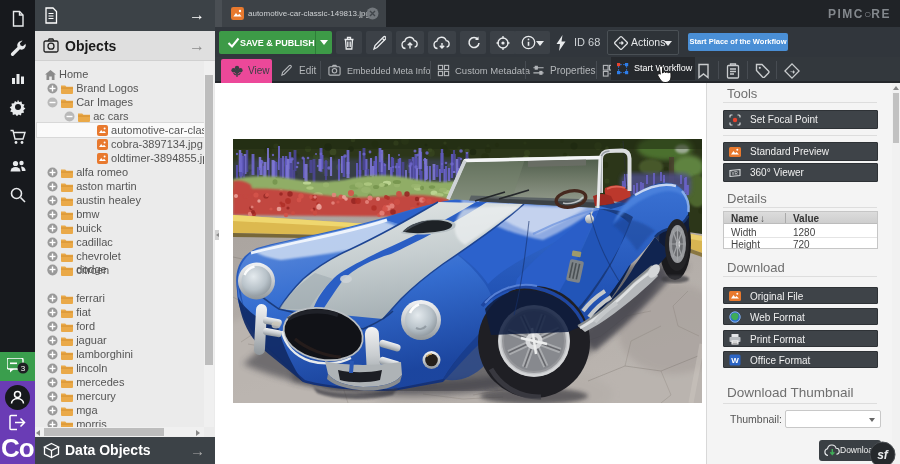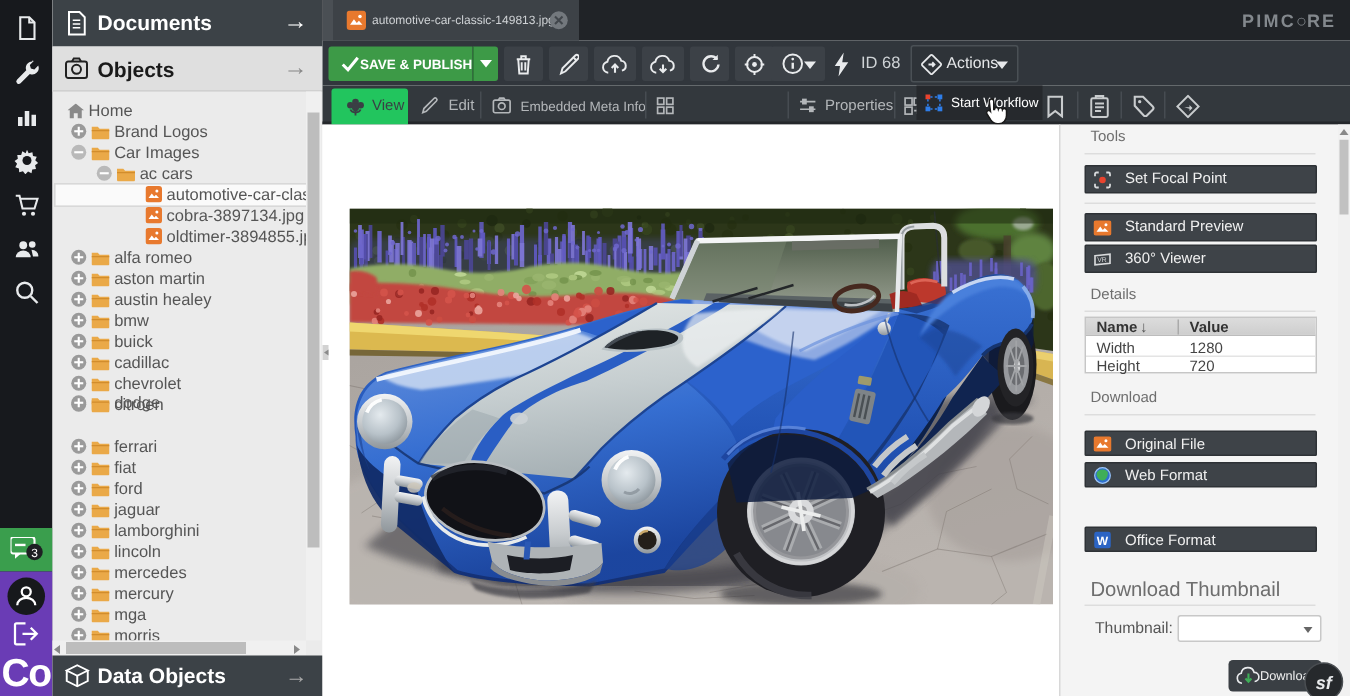--- a/index.html
+++ b/index.html
@@ -34,21 +34,21 @@
   #tabstrip{left:215px;top:57px;width:685px;height:26px;background:#33383d;border-bottom:2px solid #24272b;}
   #sliver{left:215px;top:0;width:7px;height:27px;background:#4a4f54;}
   .tbtn{position:absolute;top:4px;height:22px;background:#3c4147;border-radius:2px;color:#e9ebed;}
   .tab{position:absolute;top:59px;height:24px;color:#b4b7ba;font-size:10px;line-height:24px;white-space:nowrap;}
   .tabdiv{position:absolute;top:4px;width:1px;height:18px;background:#474c52;}
   
   #content{left:215px;top:83px;width:491px;height:381px;background:#fff;}
   #rpanel{left:706px;top:83px;width:186px;height:381px;background:#f4f4f4;border-left:1px solid #d8d8d8;}
   #rscroll{left:892px;top:83px;width:8px;height:381px;background:#f1f1f1;}
   #rthumb{left:893px;top:93px;width:6px;height:50px;background:#c1c1c1;}
-  .shead{position:absolute;left:727px;color:#6e6e6e;font-size:10px;}
+  .shead{position:absolute;left:727px;color:#6e6e6e;font-size:13px;}
   .sline{position:absolute;left:723px;width:154px;height:1px;background:#ddd;}
   .dbtn{position:absolute;left:723px;width:155px;height:19px;background:#3e4348;border:1px solid #2e3236;border-radius:1px;color:#f0f0f0;font-size:10px;line-height:17px;}
   .dbtn .dico{position:absolute;left:5px;top:3px;width:12px;height:12px;}
   .dbtn .dlbl{position:absolute;left:26px;top:0;}
   #app span{white-space:nowrap;}
 </style>
 </head>
 <body>
 <div id="app">
   <div id="rail" class="abs"></div>
@@ -118,21 +118,20 @@
   <div class="abs" style="left:0px;top:436px;width:35px;height:28px;overflow:hidden;color:#fff;font-size:26px;font-weight:bold;">
       <span style="position:absolute;left:1px;top:-3px;letter-spacing:-1px;">Co</span>
     </div>
 
   <div id="treepanel" class="abs"></div>
   <div id="dochdr" class="abs phdr">
       <svg style="position:absolute;left:9px;top:7px;" width="14" height="17" viewBox="0 0 14 17" fill="none" stroke="#fff" stroke-width="1.3">
         <path d="M2 1 h7 l3.5 3.5 v11.5 h-10.5 z"></path>
         <path d="M4.5 6.5 h5 M4.5 9 h5 M4.5 11.5 h5" stroke-width="1.1"></path>
       </svg>
-      <span class="lbl">Documents</span>
       <span class="arr">→</span>
     </div>
   <div id="assethdr" class="abs phdr">
       <svg style="position:absolute;left:8px;top:7px;" width="16" height="15" viewBox="0 0 16 15" fill="none" stroke="#222" stroke-width="1.3">
         <rect x="1" y="3" width="14" height="11" rx="1.5"></rect>
         <path d="M5 3 L6.2 1 h3.6 L11 3"></path>
         <circle cx="8" cy="8.2" r="3"></circle>
       </svg>
       <span class="lbl">Objects</span>
       <span class="arr" style="color:#8a8a8a;">→</span>
@@ -428,23 +427,24 @@
   </div>
   <div class="abs" style="left:574px;top:31px;height:23px;line-height:23px;color:#cfd3d6;font-size:11px;">ID 68</div>
   <div class="abs" style="left:607px;top:30px;width:72px;height:25px;background:#2e3338;border:1px solid #4a5055;border-radius:2px;color:#e6e8ea;font-size:11px;line-height:23px;">
       <svg style="position:absolute;left:6px;top:5px;" width="14" height="14" viewBox="0 0 14 14" fill="none" stroke="#e6e8ea" stroke-width="1.2">
         <rect x="2.2" y="2.2" width="9.6" height="9.6" rx="1" transform="rotate(45 7 7)"></rect>
         <path d="M5 7 h4 M7.5 5.5 L9 7 L7.5 8.5"></path>
       </svg>
       <span style="position:absolute;left:23px;font-size:10.5px;">Actions</span>
       <span style="position:absolute;right:6px;top:10px;width:0;height:0;border-left:4px solid transparent;border-right:4px solid transparent;border-top:5px solid #e6e8ea;"></span>
     </div>
+  <div class="abs" style="left:688px;top:33px;width:100px;height:18px;background:#4a8fd6;border-radius:2px;color:#fff;font-size:7.5px;font-weight:bold;line-height:18px;text-align:center;white-space:nowrap;">Start Place of the Workflow</div>
   <div id="tabstrip" class="abs"></div>
   <div id="tabs">
-  <div class="abs" style="left:221px;top:59px;width:51px;height:24px;background:#22c55e;border-radius:2px 2px 0 0;color:#3a3f44;font-size:10px;line-height:24px;">
+  <div class="abs" style="left:221px;top:59px;width:51px;height:24px;background:#ec4899;border-radius:2px 2px 0 0;color:#3a3f44;font-size:10px;line-height:24px;">
         <svg style="position:absolute;left:9px;top:5px;" width="14" height="14" viewBox="0 0 14 14" fill="#3a3f44">
           <circle cx="7" cy="4" r="2.2"></circle>
           <circle cx="3.6" cy="6.2" r="2.2"></circle>
           <circle cx="10.4" cy="6.2" r="2.2"></circle>
           <circle cx="7" cy="7.6" r="2.4"></circle>
           <path d="M6.4 8 h1.2 v5 h-1.2 z"></path>
           <path d="M7 11 c-2 0 -3 -1 -3.4 -2 M7 11 c2 0 3 -1 3.4 -2" stroke="#3a3f44" stroke-width="1.2" fill="none"></path>
         </svg>
         <span style="position:absolute;left:27px;">View</span>
       </div>
@@ -464,20 +464,21 @@
         <span style="position:absolute;left:21px;">Embedded Meta Info</span>
       </div>
   <div class="abs tabdiv" style="left:430px;top:61px;"></div>
   <div class="abs tab" style="left:437px;width:85px;font-size:9.5px;">
         <svg style="position:absolute;left:0px;top:5px;" width="13" height="13" viewBox="0 0 14 14" fill="none" stroke="#b4b7ba" stroke-width="1.2">
           <rect x="1.5" y="1.5" width="4.5" height="4.5"></rect>
           <rect x="8" y="1.5" width="4.5" height="4.5"></rect>
           <rect x="1.5" y="8" width="4.5" height="4.5"></rect>
           <rect x="8" y="8" width="4.5" height="4.5"></rect>
         </svg>
+        <span style="position:absolute;left:18px;">Custom Metadata</span>
       </div>
   <div class="abs tabdiv" style="left:525px;top:61px;"></div>
   <div class="abs tab" style="left:531px;width:75px;">
         <svg style="position:absolute;left:1px;top:5px;" width="13" height="13" viewBox="0 0 14 14" fill="none" stroke="#b4b7ba" stroke-width="1.2">
           <path d="M1.5 4 h11 M1.5 9.5 h11"></path>
           <rect x="3.5" y="2.5" width="2.2" height="3" fill="#b4b7ba"></rect>
           <rect x="8.5" y="8" width="2.2" height="3" fill="#b4b7ba"></rect>
         </svg>
         <span style="position:absolute;left:19px;">Properties</span>
       </div>
@@ -1199,20 +1200,29 @@
       <span class="dlbl">Original File</span>
     </div>
   <div class="abs dbtn" style="top:308px;height:17px;">
       <svg class="dico" viewBox="0 0 12 12" style="top:2px;">
         <circle cx="6" cy="6" r="5.5" fill="#2e6fd0"></circle>
         <path d="M2.5 3.5 a5 5 0 0 1 7 0 a6 6 0 0 1 -2 5.5 a4 4 0 0 1 -5 -5.5" fill="#3fae58"></path>
         <circle cx="6" cy="6" r="5.2" fill="none" stroke="#9fc4ee" stroke-width="0.8"></circle>
       </svg>
       <span class="dlbl">Web Format</span>
     </div>
+  <div class="abs dbtn" style="top:330px;height:17px;">
+      <svg class="dico" viewBox="0 0 12 12" style="top:2px;">
+        <rect x="2.5" y="1" width="7" height="3" fill="#e4e6e8"></rect>
+        <rect x="0.5" y="4" width="11" height="5" rx="0.8" fill="#b8bcc0"></rect>
+        <rect x="2.5" y="7.5" width="7" height="4" fill="#fff"></rect>
+        <path d="M3.5 9 h5 M3.5 10.5 h5" stroke="#888" stroke-width="0.7"></path>
+      </svg>
+      <span class="dlbl">Print Format</span>
+    </div>
   <div class="abs dbtn" style="top:351px;height:17px;">
       <svg class="dico" viewBox="0 0 12 12" style="top:2px;">
         <rect width="11" height="11" x="0.5" y="0.5" rx="1.5" fill="#2b64c4"></rect>
         <text x="6" y="9" font-size="8" font-weight="bold" fill="#fff" text-anchor="middle" font-family="Liberation Sans">W</text>
       </svg>
       <span class="dlbl">Office Format</span>
     </div>
   <div class="abs shead" style="top:385px;font-size:13.5px;">Download Thumbnail</div>
   <div class="abs sline" style="top:403px;"></div>
   <div class="abs" style="left:730px;top:413px;font-size:10.5px;color:#555;">Thumbnail:</div>

